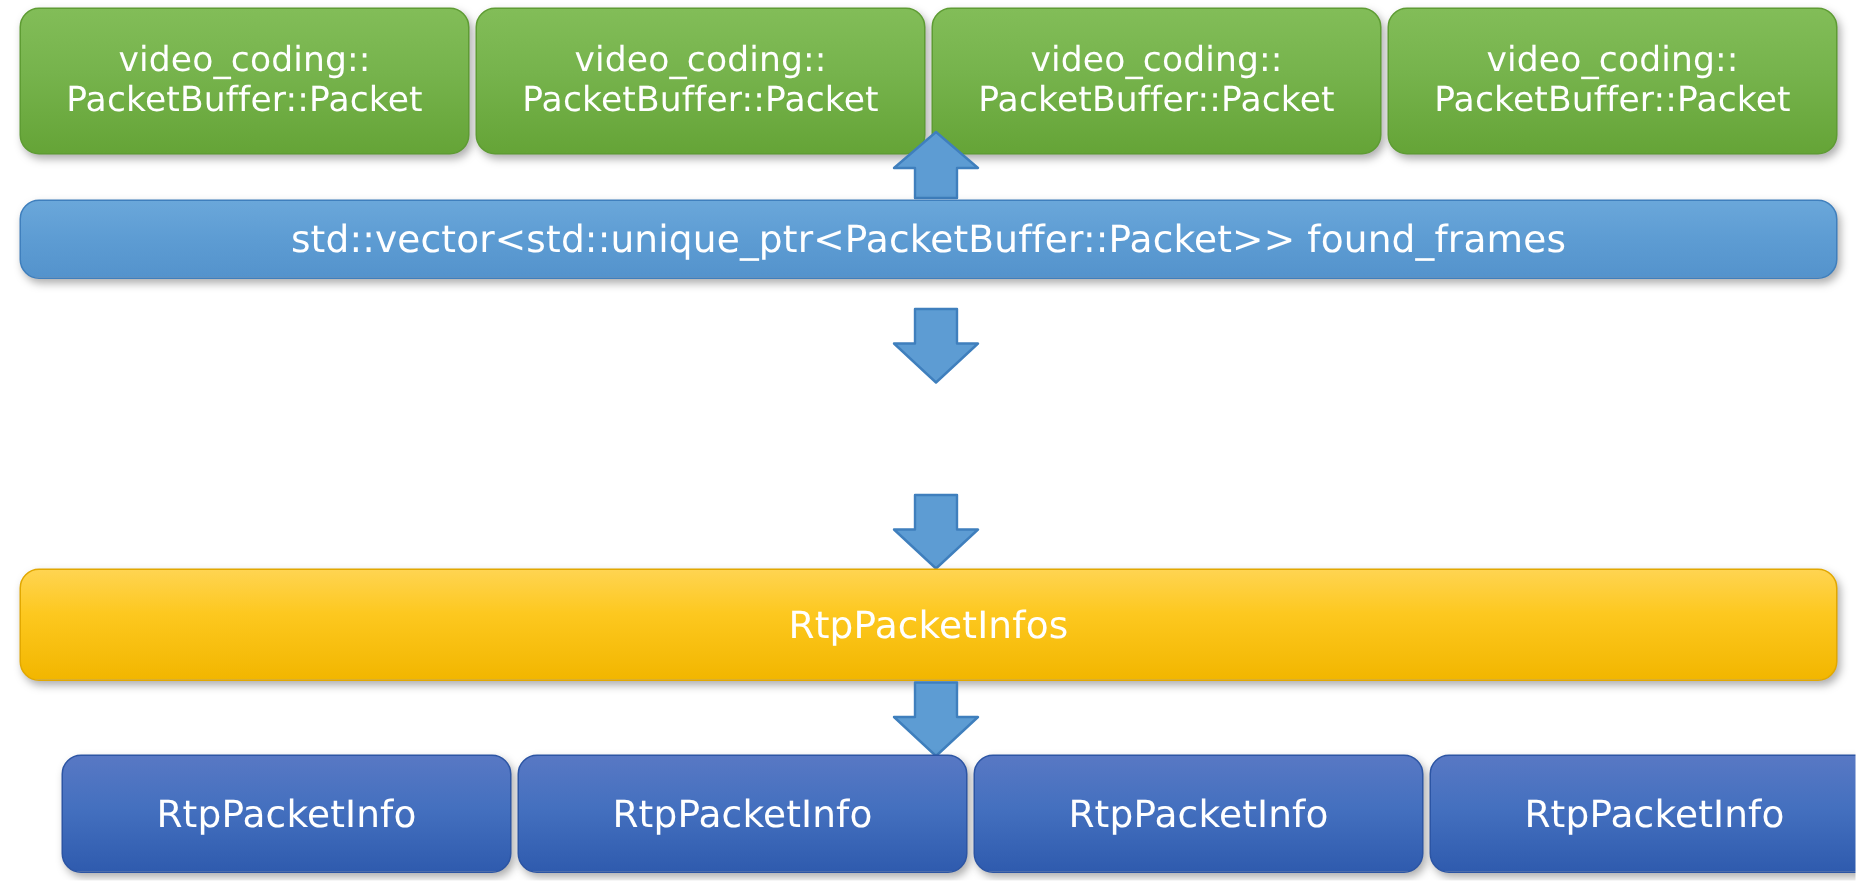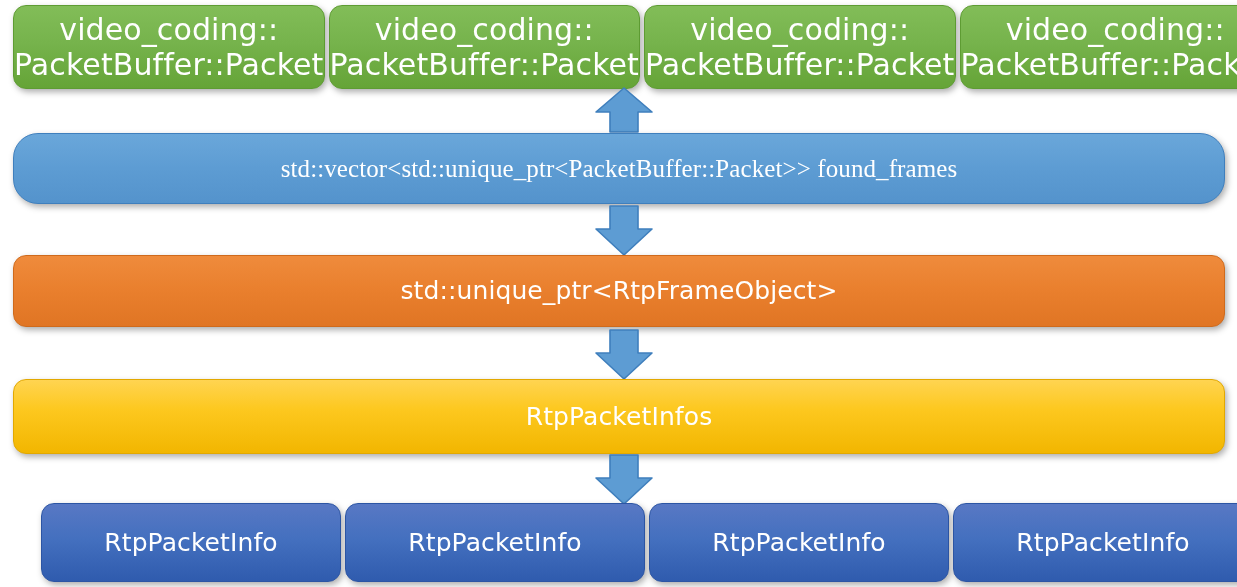--- a/index.html
+++ b/index.html
@@ -43,40 +43,39 @@
     filter: drop-shadow(2px 3px 3px rgba(0,0,0,0.32));
   }
 
   
   .row-packets {
     top: 5px;
     height: 84px;
   }
   .row-packets .node {
     flex: 1 1 0;
-    height: 84px;
-    font-size: 30px;
+    height: 98px;
+    font-size: 23px;
     background: linear-gradient(to bottom, #82bd58 0%, #76b34c 45%, #65a437 100%);
     border: 1px solid #5e9c33;
     border-radius: 13px;
   }
 
   
   .row-vector {
     top: 133px;
     height: 71px;
   }
   .row-vector .node {
     flex: 1 1 0;
-    height: 71px;
+    height: 53px;
     font-size: 25px;
     background: linear-gradient(to bottom, #6aa7da 0%, #5d9cd3 50%, #5493cc 100%);
     border: 1px solid #3f7fbd;
-    border-radius: 25px;
-    font-family: Liberation Serif, serif;
+    border-radius: 13px;
   }
 
   
   .row-frame {
     top: 255px;
     height: 72px;
   }
   .row-frame .node {
     flex: 1 1 0;
     height: 72px;
@@ -153,23 +152,20 @@
   <div class="row row-vector">
     <div class="node">std::vector&lt;std::unique_ptr&lt;PacketBuffer::Packet&gt;&gt; found_frames</div>
   </div>
 
   <div class="arrow arrow-d1">
     <svg viewBox="0 0 62 54" width="62" height="54" aria-hidden="true">
       <polygon points="31,52 59,26 45,26 45,3 17,3 17,26 3,26" fill="#5d9cd3" stroke="#3f7fbd" stroke-width="1.6" stroke-linejoin="round"></polygon>
     </svg>
   </div>
 
-  <div class="row row-frame">
-    <div class="node">std::unique_ptr&lt;RtpFrameObject&gt;</div>
-  </div>
 
   <div class="arrow arrow-d2">
     <svg viewBox="0 0 62 54" width="62" height="54" aria-hidden="true">
       <polygon points="31,52 59,26 45,26 45,3 17,3 17,26 3,26" fill="#5d9cd3" stroke="#3f7fbd" stroke-width="1.6" stroke-linejoin="round"></polygon>
     </svg>
   </div>
 
   <div class="row row-infos">
     <div class="node">RtpPacketInfos</div>
   </div>

